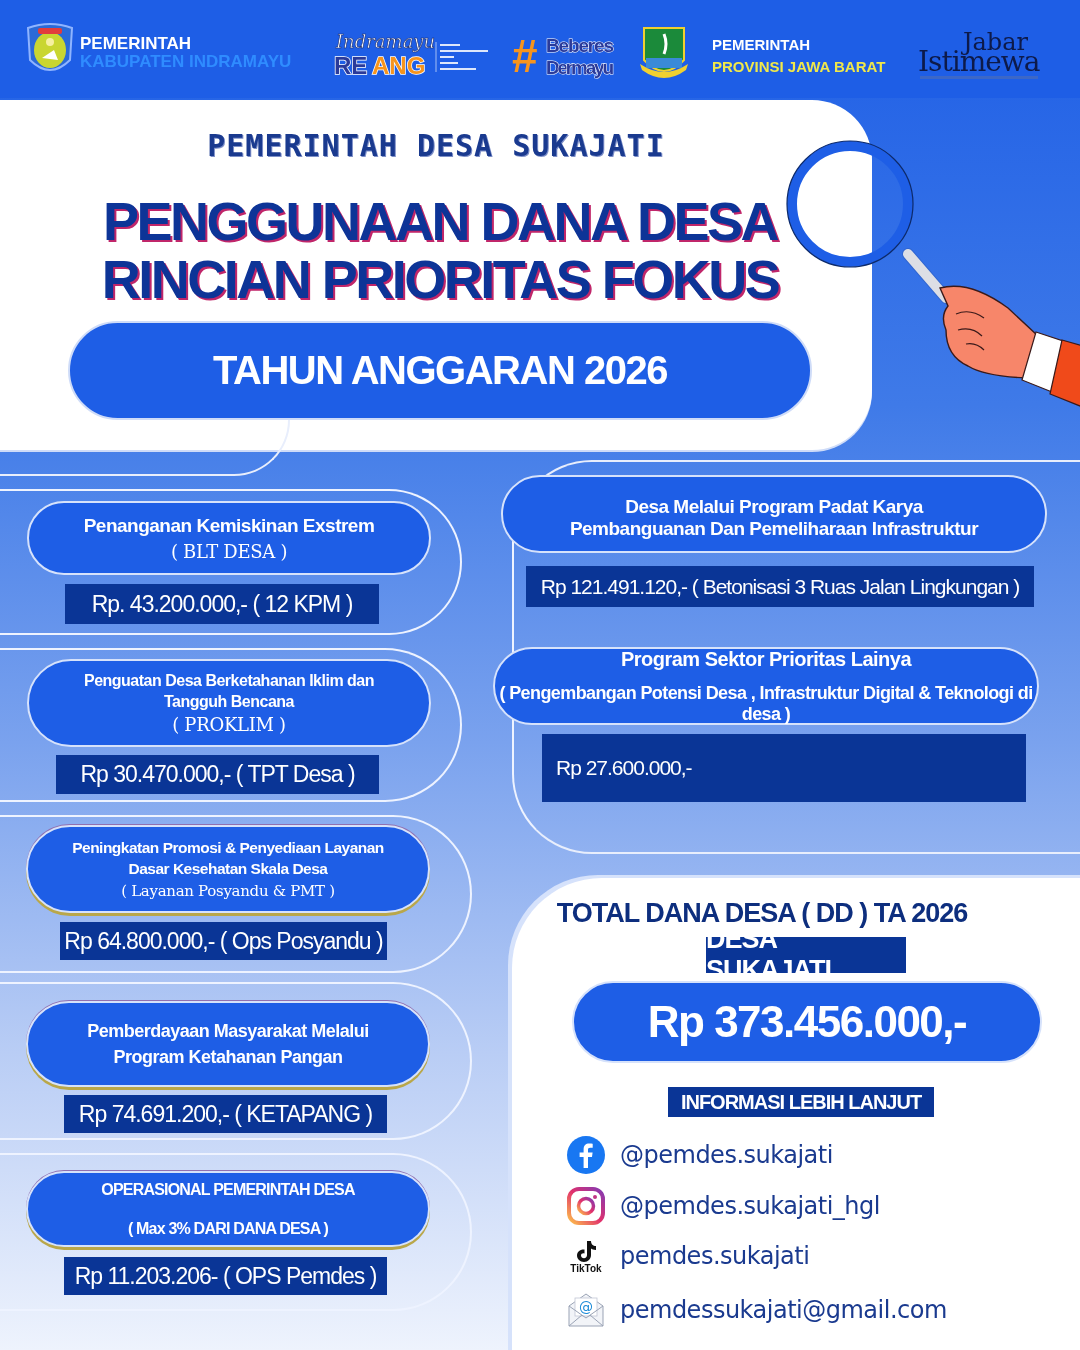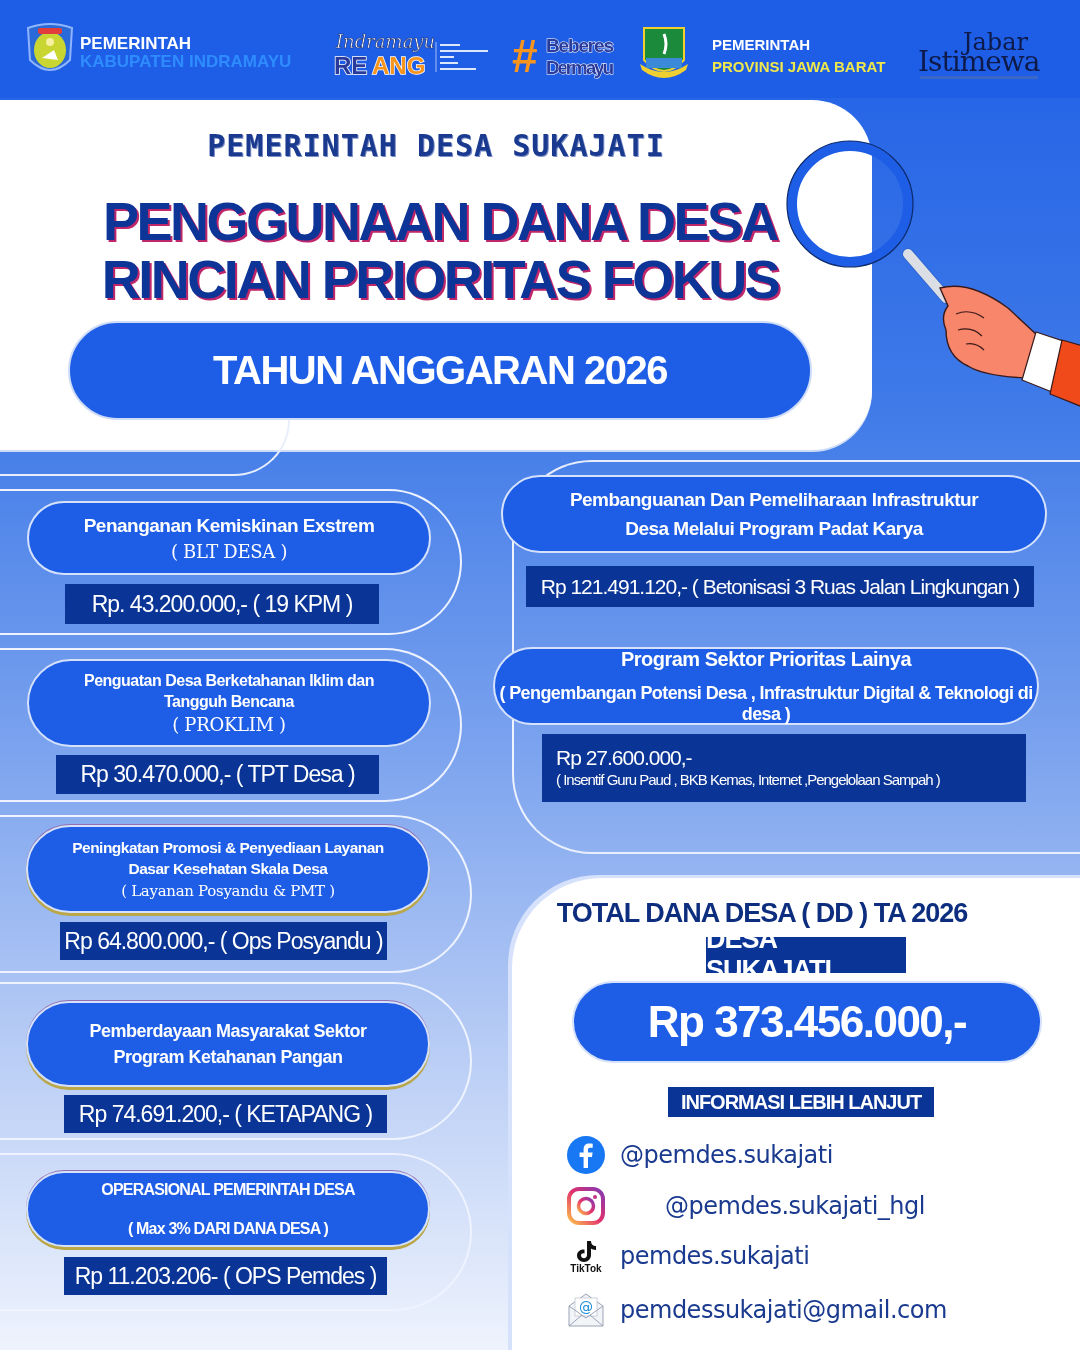--- a/index.html
+++ b/index.html
@@ -187,86 +187,85 @@
   <path d="M292 210 L320 218 L320 280 L280 264 Z" fill="#f04a1a" stroke="#3a1a1a" stroke-width="1.2"></path>
 </svg>
 
 <div class="deco-arc" style="left:-40px; top:420px; width:330px; height:56px; border-radius:0 0 60px 0; border-top:none;"></div>
 
 <div class="item-frame" style="top:489px; width:502px; height:146px;"></div>
 <div class="item-pill" style="left:27px; top:501px; width:404px; height:74px;">
   <div class="pill-title" style="font-size:19px;">Penanganan  Kemiskinan Exstrem</div>
   <div class="pill-sub" style="font-size:18px; margin-top:4px;">( BLT DESA )</div>
 </div>
-<div class="amount-box" style="left:65px; top:584px; width:314px; height:40px; font-size:23px;">Rp. 43.200.000,-  ( 19 KPM )</div>
+<div class="amount-box" style="left:65px; top:584px; width:314px; height:40px; font-size:23px;">Rp. 43.200.000,-  ( 12 KPM )</div>
 
 <div class="item-frame" style="top:648px; width:502px; height:154px;"></div>
 <div class="item-pill" style="left:27px; top:659px; width:404px; height:88px;">
   <div class="pill-title" style="font-size:16px;">Penguatan Desa Berketahanan Iklim dan</div>
   <div class="pill-title" style="font-size:16px; margin-top:3px;">Tangguh Bencana</div>
   <div class="pill-sub" style="font-size:18px; margin-top:3px;">( PROKLIM )</div>
 </div>
 <div class="amount-box" style="left:56px; top:755px; width:323px; height:39px; font-size:23px;">Rp 30.470.000,- ( TPT Desa )</div>
 
 <div class="item-frame" style="top:815px; width:512px; height:158px;"></div>
 <div class="item-pill shadowed" style="left:26px; top:825px; width:404px; height:88px;">
   <div class="pill-title" style="font-size:15.5px;">Peningkatan Promosi &amp; Penyediaan Layanan</div>
   <div class="pill-title" style="font-size:15.5px; margin-top:3px;">Dasar Kesehatan Skala Desa</div>
   <div class="pill-sub" style="font-size:15px; margin-top:4px;">( Layanan Posyandu &amp;  PMT )</div>
 </div>
 <div class="amount-box" style="left:60px; top:922px; width:327px; height:38px; font-size:23px;">Rp 64.800.000,- ( Ops Posyandu )</div>
 
 <div class="item-frame" style="top:982px; width:512px; height:158px;"></div>
 <div class="item-pill shadowed" style="left:26px; top:1001px; width:404px; height:86px;">
-  <div class="pill-title" style="font-size:18px;">Pemberdayaan Masyarakat Sektor</div>
+  <div class="pill-title" style="font-size:18px;">Pemberdayaan Masyarakat Melalui</div>
   <div class="pill-title" style="font-size:18px; margin-top:5px;">Program Ketahanan Pangan</div>
 </div>
 <div class="amount-box" style="left:64px; top:1095px; width:323px; height:38px; font-size:23px;">Rp 74.691.200,- ( KETAPANG )</div>
 
 <div class="item-frame" style="top:1153px; width:512px; height:158px;"></div>
 <div class="item-pill shadowed" style="left:26px; top:1171px; width:404px; height:76px;gap:16px;">
   <div class="pill-title" style="font-size:16px; letter-spacing:-0.8px;">OPERASIONAL PEMERINTAH DESA</div>
   <div class="pill-title" style="font-size:16px; letter-spacing:-0.8px; margin-top:5px;">( Max 3% DARI DANA DESA )</div>
 </div>
 <div class="amount-box" style="left:64px; top:1257px; width:323px; height:38px; font-size:23px;">Rp 11.203.206- ( OPS Pemdes )</div>
 
 <div class="deco-arc" style="left:512px; top:460px; width:600px; height:394px; border-left:2px solid #eef3ff; border-right:none; border-radius:80px 0 0 80px;"></div>
 
 <div class="item-pill" style="left:501px; top:475px; width:546px; height:78px;">
+  <div class="pill-title" style="font-size:19px; margin-top:7px;">Desa Melalui Program Padat Karya</div>
   <div class="pill-title" style="font-size:19px;">Pembanguanan  Dan Pemeliharaan Infrastruktur</div>
-  <div class="pill-title" style="font-size:19px; margin-top:7px;">Desa Melalui Program Padat Karya</div>
 </div>
 <div class="amount-box" style="left:526px; top:566px; width:508px; height:41px; font-size:21px;">Rp 121.491.120,- ( Betonisasi 3 Ruas Jalan Lingkungan )</div>
 
 <div class="item-pill" style="left:493px; top:647px; width:546px; height:78px;">
   <div class="pill-title" style="font-size:20px;">Program Sektor Prioritas Lainya</div>
   <div class="pill-title" style="font-size:18px; margin-top:12px; letter-spacing:-0.6px;">( Pengembangan Potensi Desa , Infrastruktur Digital &amp; Teknologi di desa )</div>
 </div>
 <div class="amount-box" style="left:542px; top:734px; width:484px; height:68px; flex-direction:column; align-items:flex-start; padding-left:14px;">
   <div style="font-size:21px; line-height:24px;">Rp 27.600.000,-</div>
-  <div style="font-size:15px; line-height:20px;">( Insentif Guru Paud , BKB Kemas, Internet ,Pengelolaan Sampah  )</div>
 </div>
 
 <div class="total-card"></div>
 <div class="total-title">TOTAL DANA DESA ( DD ) TA 2026</div>
 <div class="total-desa">DESA SUKAJATI</div>
 <div class="total-pill">Rp 373.456.000,-</div>
 <div class="info-label">INFORMASI LEBIH LANJUT</div>
 
 <div class="contact-row" style="top:1135px;">
   <span class="contact-icon">
     <svg width="40" height="40" viewBox="0 0 40 40">
         <circle cx="20" cy="20" r="19" fill="#1877f2"></circle>
         <path d="M22 33 V22 H26 L26.6 17.5 H22 V14.8 C22 13.6 22.4 12.8 24.2 12.8 H26.7 V8.8 C26.2 8.7 24.8 8.6 23.2 8.6 C19.8 8.6 17.6 10.6 17.6 14.4 V17.5 H13.6 V22 H17.6 V33 Z" fill="#ffffff"></path>
       </svg>
   </span>
   <span class="contact-text">@pemdes.sukajati</span>
 </div>
 
-<div class="contact-row" style="top:1186px;gap:45px;">
+<div class="contact-row" style="top:1186px;">
   <span class="contact-icon">
     <svg width="40" height="40" viewBox="0 0 40 40">
       <defs>
           <linearGradient id="ig" x1="0" y1="1" x2="1" y2="0">
             <stop offset="0" stop-color="#fdc04b"></stop>
             <stop offset="0.5" stop-color="#e1306c"></stop>
             <stop offset="1" stop-color="#833ab4"></stop>
           </linearGradient>
         </defs>
       <rect x="3" y="3" width="34" height="34" rx="10" fill="none" stroke="url(#ig)" stroke-width="4"></rect>

